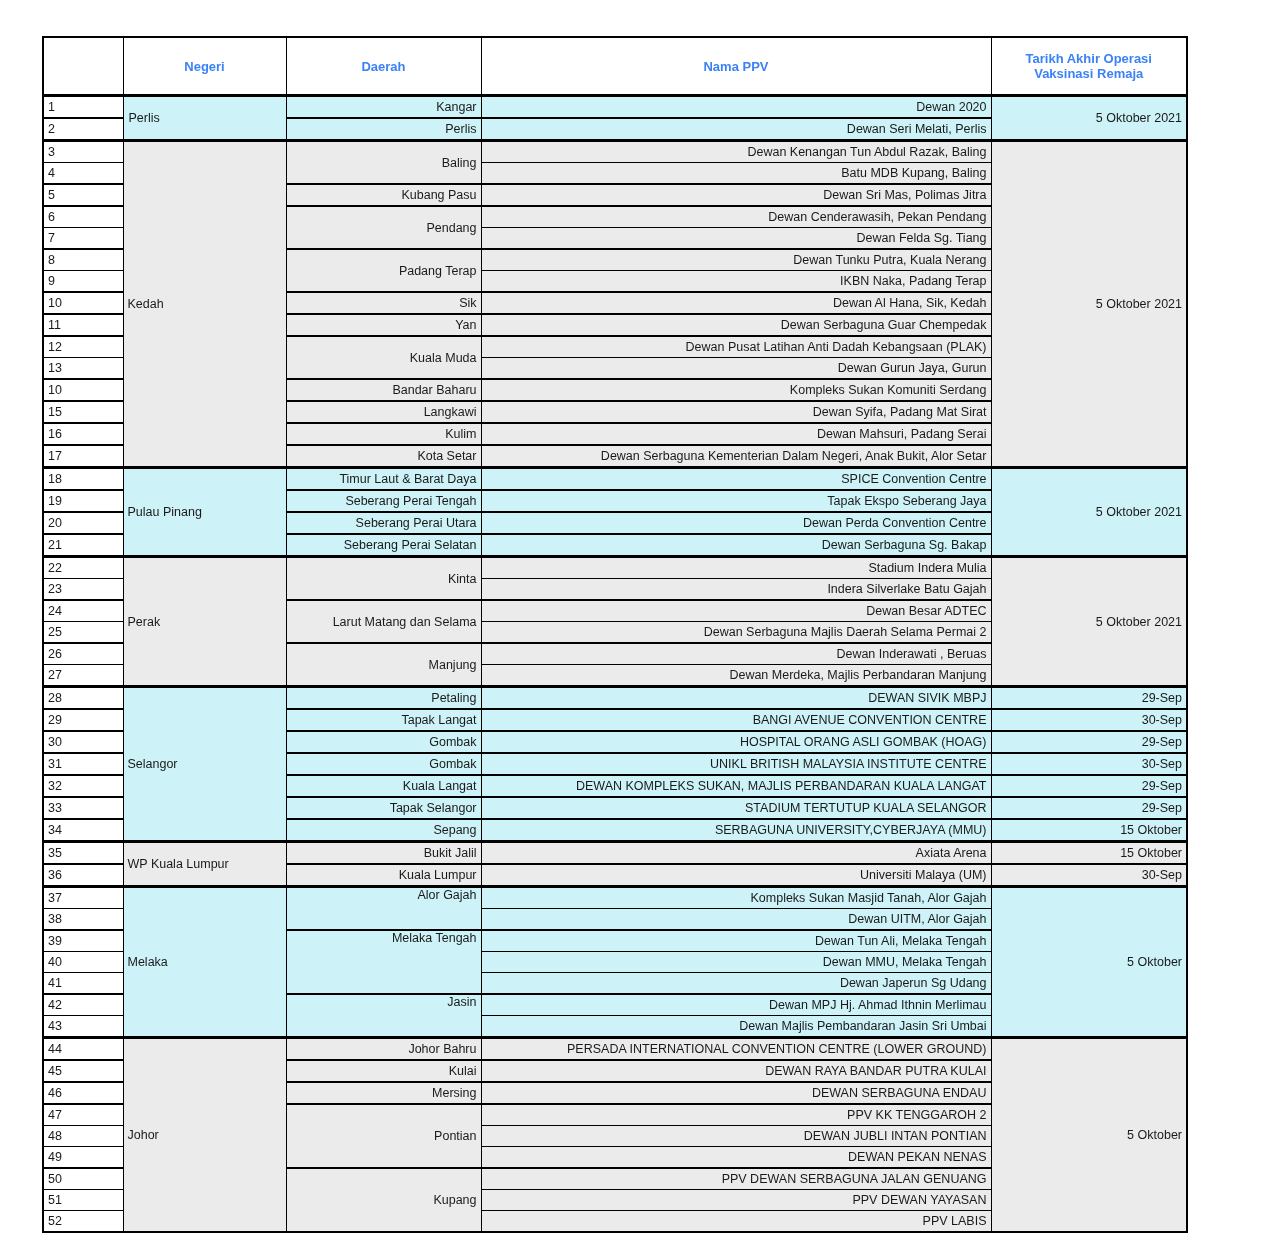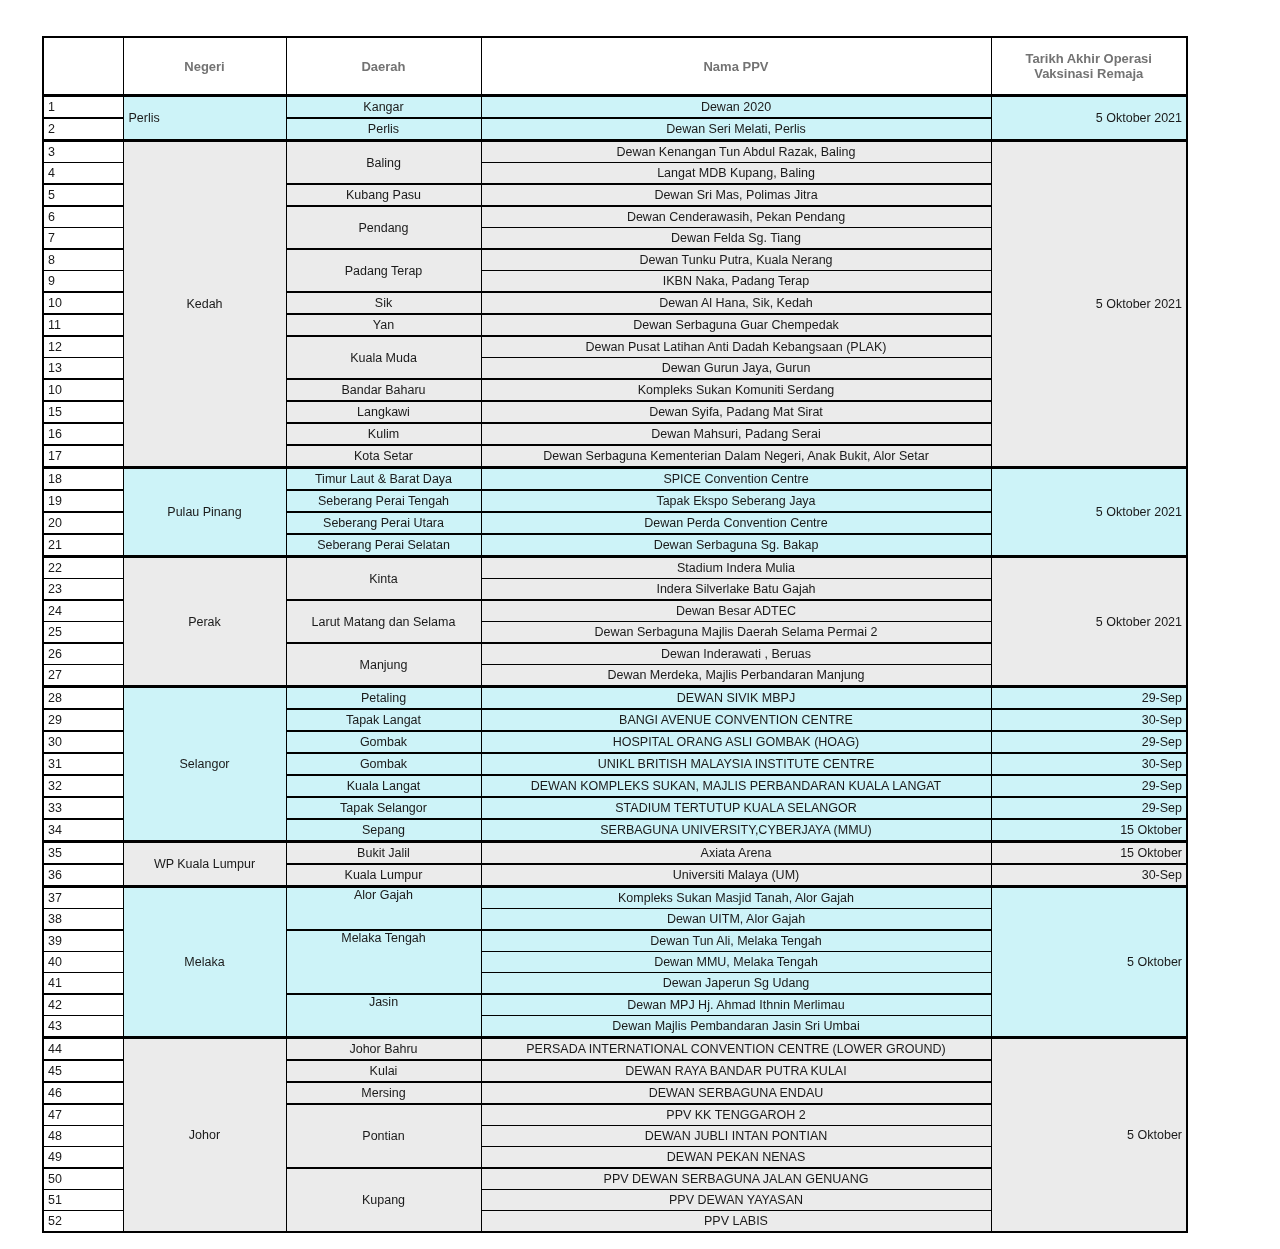--- a/index.html
+++ b/index.html
@@ -24,38 +24,38 @@
   table.ppv th {
     border: 1px solid #000;
     border-bottom: 2px solid #000;
     height: 56px;
     font-size: 13px;
     font-weight: bold;
     text-align: center;
     vertical-align: middle;
     padding: 0 10px;
     background: #ffffff;
-    color: #737373;
+    color: #3b82f6;
   }
   table.ppv td {
     border: 1px solid #000;
     height: 20px;
     font-size: 12.5px;
     color: #1a1a1a;
     padding: 0 4px;
     vertical-align: middle;
     white-space: nowrap;
     overflow: hidden;
   }
   td.num   { background: #ffffff; text-align: left; padding-left: 3px; }
-  td.negeri { text-align: center; }
+  td.negeri { text-align: left; }
   td.negeri.align-left { text-align: left; padding-left: 5px; }
-  td.daerah { text-align: center; }
+  td.daerah { text-align: right; }
   td.daerah.vtop { vertical-align: top; padding-top: 0; }
-  td.ppv    { text-align: center; }
+  td.ppv    { text-align: right; }
   td.date   { text-align: right; }
   .bg-cyan { background: #cdf3f8; }
   .bg-gray { background: #ebebeb; }
   tr.group-start td    { border-top: 3px solid #000; }
   tr.district-start td { border-top: 2px solid #000; }
 </style>
 </head>
 <body>
 
 <div class="page">
@@ -91,21 +91,21 @@
         </tr>
         <tr class="group-start">
           <td class="num">3</td>
           <td class="negeri bg-gray" rowspan="15">Kedah</td>
           <td class="daerah bg-gray" rowspan="2">Baling</td>
           <td class="ppv bg-gray">Dewan Kenangan Tun Abdul Razak, Baling</td>
           <td class="date bg-gray" rowspan="15">5 Oktober 2021</td>
         </tr>
         <tr>
           <td class="num">4</td>
-          <td class="ppv bg-gray">Langat MDB Kupang, Baling</td>
+          <td class="ppv bg-gray">Batu MDB Kupang, Baling</td>
         </tr>
         <tr class="district-start">
           <td class="num">5</td>
           <td class="daerah bg-gray">Kubang Pasu</td>
           <td class="ppv bg-gray">Dewan Sri Mas, Polimas Jitra</td>
         </tr>
         <tr class="district-start">
           <td class="num">6</td>
           <td class="daerah bg-gray" rowspan="2">Pendang</td>
           <td class="ppv bg-gray">Dewan Cenderawasih, Pekan Pendang</td>

